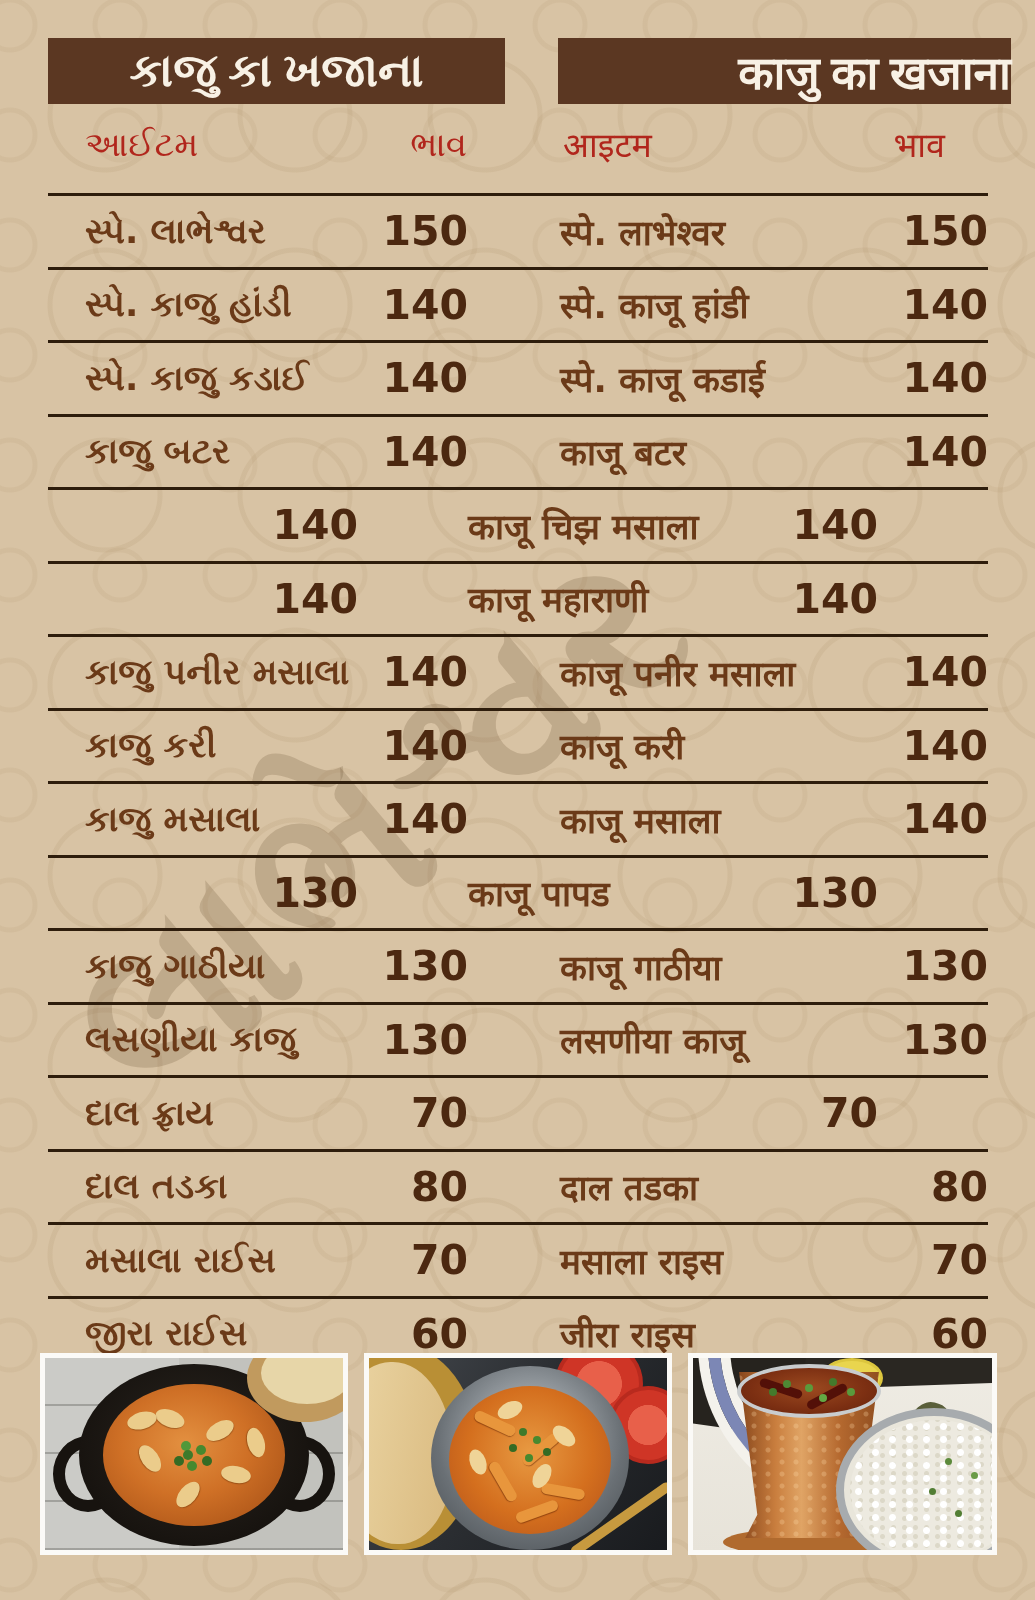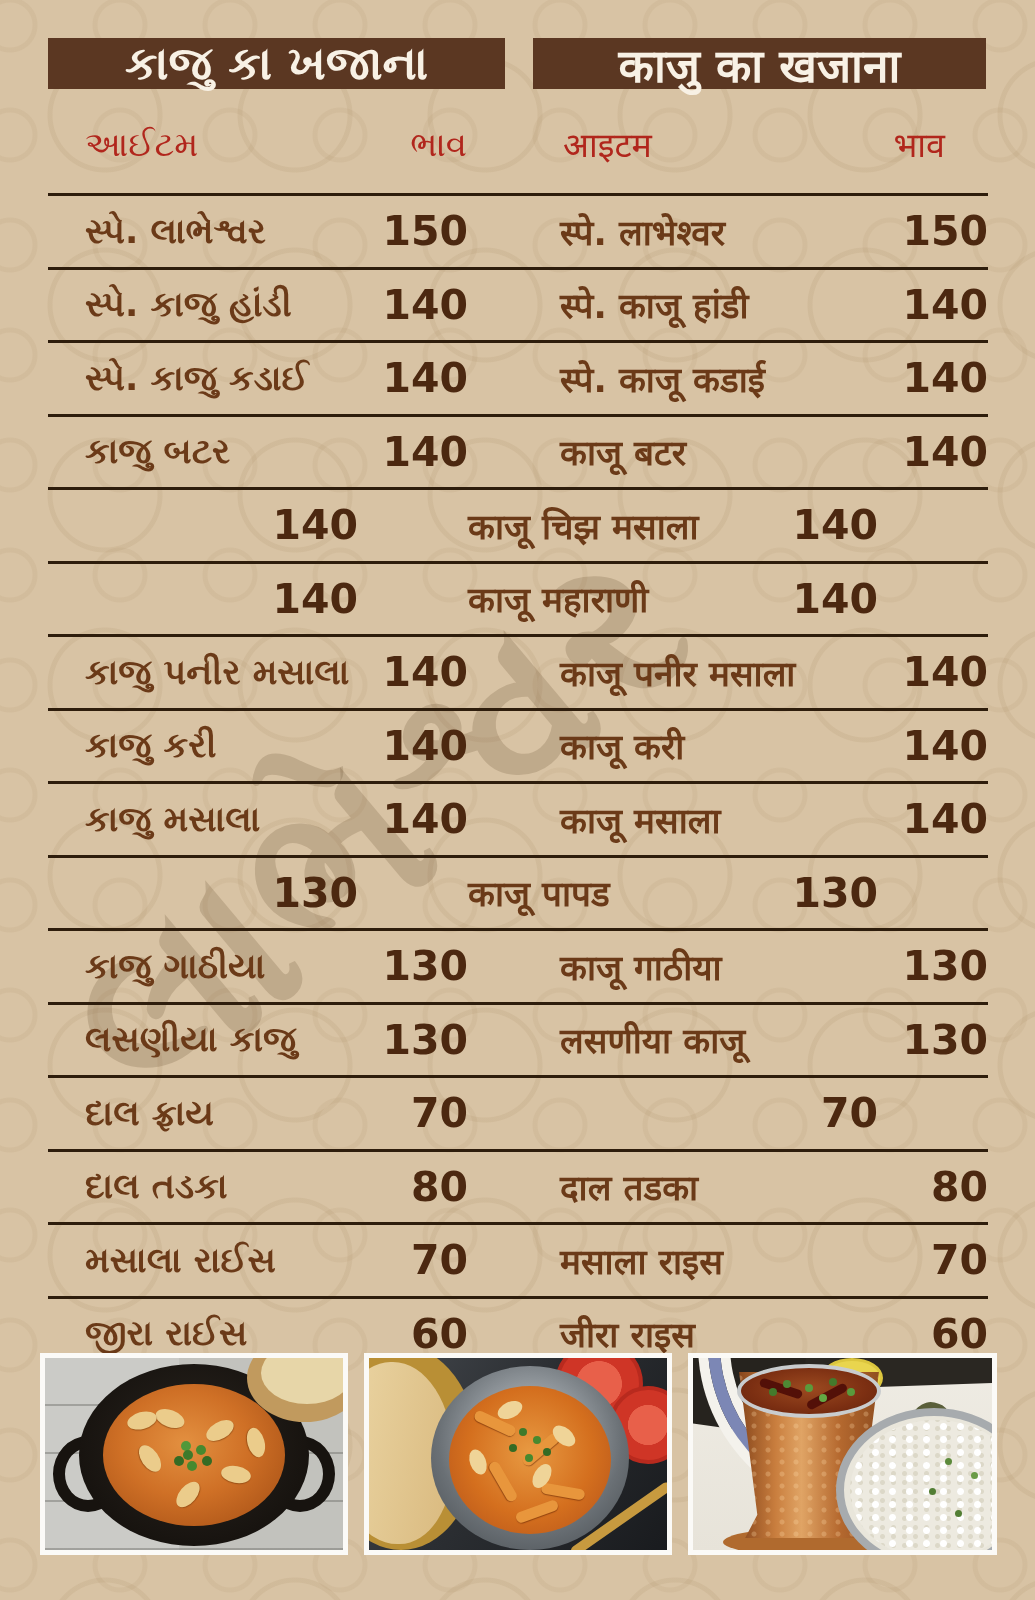--- a/index.html
+++ b/index.html
@@ -13,26 +13,26 @@
     background-size:190px 190px, 110px 110px;
     background-position:10px 20px, 65px 80px;
   }
   .watermark{
     position:absolute;left:20px;top:960px;
     transform:rotate(-40deg);transform-origin:0 0;
     font-size:215px;font-weight:bold;letter-spacing:4px;white-space:nowrap;
     color:rgba(96,70,40,.20);pointer-events:none;z-index:1;
   }
   .bar{
-    position:absolute;top:38px;height:51px;background:#5b3722;z-index:2;
+    position:absolute;top:38px;height:66px;background:#5b3722;z-index:2;
     display:flex;align-items:center;justify-content:center;
-    color:#f8f1e5;font-weight:bold;font-size:46px;white-space:nowrap;
+    color:#f8f1e5;font-weight:bold;font-size:46px;white-space:nowrap;font-family:Liberation Serif, serif;
   }
   .bar-left{left:48px;width:457px;}
-  .bar-right{left:533px;width:453px;}
+  .bar-right{left:558px;width:453px;justify-content:flex-end;}
   .colheads{
     position:absolute;top:118px;height:52px;z-index:2;
     display:flex;justify-content:space-between;align-items:center;
     color:#b1261c;font-weight:normal;font-size:34px;
   }
   .colheads-left{left:85px;width:382px;}
   .colheads-right{left:563px;width:382px;}
   .table{position:absolute;left:48px;top:193px;width:940px;z-index:2;}
   .mrow{
     display:grid;grid-template-columns:310px 110px 92px 318px 110px;

